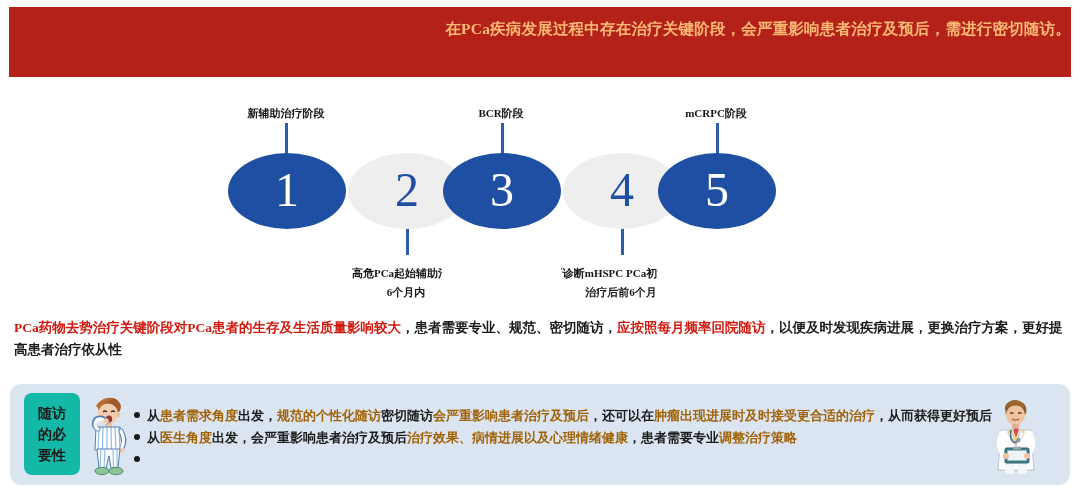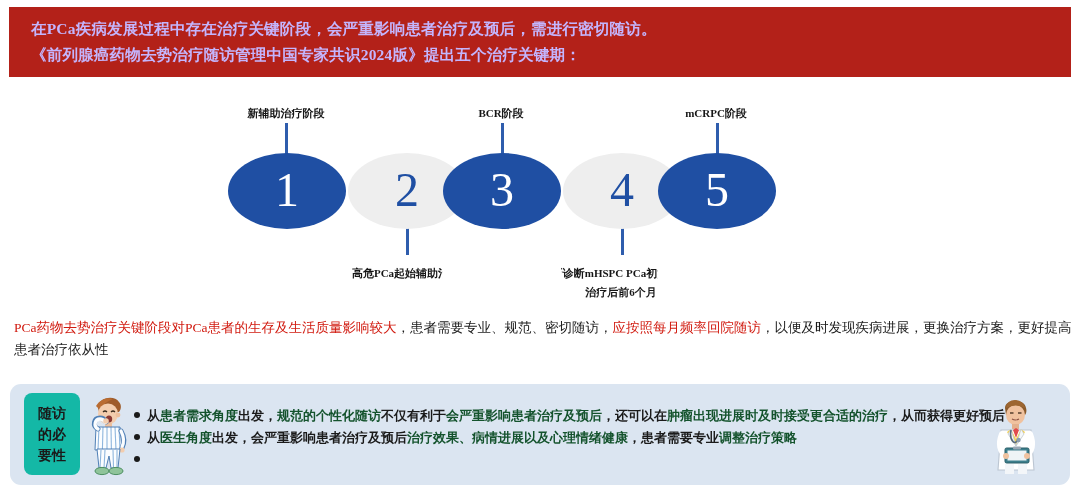--- a/index.html
+++ b/index.html
@@ -16,27 +16,28 @@
   
   .header-banner {
     position: absolute;
     left: 7px; top: 5px;
     width: 1066px; height: 74px;
     background: #b32119;
     border: 2px solid #ffffff;
     padding: 9px 0 0 22px;
   }
   .header-line {
-    color: #c4b5fd;
+    color: #fdba74;
     font-family: "Liberation Serif", "DejaVu Serif", serif;
     font-weight: bold;
     font-size: 15.5px;
     line-height: 26px;
     white-space: nowrap;
     letter-spacing: 0.2px;
+    text-align: right;
   }
 
   
   .diagram { position: absolute; left: 0; top: 85px; width: 1080px; height: 230px; }
 
   .stage-ellipse {
     position: absolute;
     border-radius: 50%;
     display: flex;
     align-items: center;
@@ -72,21 +73,21 @@
     text-align: center;
     line-height: 19px;
   }
 
   
   .mid-para {
     position: absolute;
     left: 14px; top: 317px;
     width: 1060px;
     font-family: "Liberation Serif", "DejaVu Serif", serif;
-    font-weight: normal;
+    font-weight: bold;
     font-size: 13.5px;
     line-height: 22px;
     color: #1a1a1a;
   }
   .mid-para .hl { color: #d11a0f; }
 
   
   .bottom-panel {
     position: absolute;
     left: 10px; top: 384px;
@@ -124,34 +125,33 @@
     white-space: nowrap;
   }
   .bullet-row .dot {
     display: inline-block;
     width: 6px; height: 6px;
     background: #1a1a1a;
     border-radius: 50%;
     margin-right: 7px;
     position: relative; top: -2px;
   }
-  .bullet-row .hl { color: #14532d; }
+  .bullet-row .hl { color: #a16207; }
   .bullet-row.plain { font-weight: normal; }
 
   
   .art { position: absolute; }
 </style>
 </head>
 <body>
 
 <div id="root">
 
   <div class="header-banner">
     <div class="header-line">在PCa疾病发展过程中存在治疗关键阶段，会严重影响患者治疗及预后，需进行密切随访。</div>
-    <div class="header-line">《前列腺癌药物去势治疗随访管理中国专家共识2024版》提出五个治疗关键期：</div>
   </div>
 
   <div class="diagram">
 
     <div class="stage-ellipse e-blue" style="left:228px; top:68px; width:118px; height:76px; z-index:4;">
       <span class="num">1</span>
     </div>
 
     <div class="stage-ellipse e-gray" style="left:348px; top:68px; width:118px; height:76px; z-index:2;">
       <span class="num">2</span>
@@ -172,20 +172,21 @@
     <div class="stem" style="left:285px; top:38px; height:32px;"></div>
     <div class="stem" style="left:406px; top:142px; height:28px;"></div>
     <div class="stem" style="left:501px; top:38px; height:32px;"></div>
     <div class="stem" style="left:621px; top:142px; height:28px;"></div>
     <div class="stem" style="left:716px; top:38px; height:32px;"></div>
 
     <div class="cap" style="left:231px; top:19px; width:110px;">新辅助治疗阶段</div>
 
     <div class="cap" style="left:331px; top:179px; width:150px;">
       <div>高危PCa起始辅助治疗</div>
+      <div>6个月内</div>
     </div>
 
     <div class="cap" style="left:461px; top:19px; width:80px;">BCR阶段</div>
 
     <div class="cap" style="left:538px; top:179px; width:166px;">
       <div>新诊断mHSPC PCa初始药物</div>
       <div>治疗后前6个月</div>
     </div>
 
     <div class="cap" style="left:671px; top:19px; width:90px;">mCRPC阶段</div>
@@ -251,21 +252,21 @@
           <line x1="31" y1="58" x2="31" y2="76"></line>
         </g>
         <path d="M11 57 L34 57 L32 76 L25 76 L23 64 L20 76 L13 76 Z" fill="none" stroke="#4f7fb5" stroke-width="1"></path>
 
         <ellipse cx="16" cy="79" rx="7" ry="3.6" fill="#8fc49a" stroke="#4c8f61" stroke-width="1"></ellipse>
         <ellipse cx="30" cy="79" rx="7" ry="3.6" fill="#8fc49a" stroke="#4c8f61" stroke-width="1"></ellipse>
       </svg>
     </div>
 
     <div class="bullets">
-      <div class="bullet-row"><span class="dot"></span><span id="bullet-slot-0"><span>从</span><span class="hl">患者需求角度</span><span>出发，</span><span class="hl">规范的个性化随访</span><span>不仅有利于</span><span class="hl">会严重影响患者治疗及预后</span><span>，还可以在</span><span class="hl">肿瘤出现进展时及时接受更合适的治疗</span><span>，从而获得更好预后</span></span></div>
+      <div class="bullet-row"><span class="dot"></span><span id="bullet-slot-0"><span>从</span><span class="hl">患者需求角度</span><span>出发，</span><span class="hl">规范的个性化随访</span><span>密切随访</span><span class="hl">会严重影响患者治疗及预后</span><span>，还可以在</span><span class="hl">肿瘤出现进展时及时接受更合适的治疗</span><span>，从而获得更好预后</span></span></div>
       <div class="bullet-row"><span class="dot"></span><span id="bullet-slot-1"><span>从</span><span class="hl">医生角度</span><span>出发，会严重影响患者治疗及预后</span><span class="hl">治疗效果、病情进展以及心理情绪健康</span><span>，患者需要专业</span><span class="hl">调整治疗策略</span></span></div>
       <div class="bullet-row plain"><span class="dot"></span></div>
     </div>
 
     <div class="art" style="left:975px; top:10px;">
       <svg width="62" height="82" viewBox="0 0 62 82" xmlns="http://www.w3.org/2000/svg">
 
         <path d="M20 14 C20 5, 40 4, 41 14 C42 17, 41 20, 40 21 L21 21 Z" fill="#8a5a2b"></path>
 
         <ellipse cx="30.5" cy="21" rx="9.5" ry="10" fill="#f0c29f"></ellipse>

